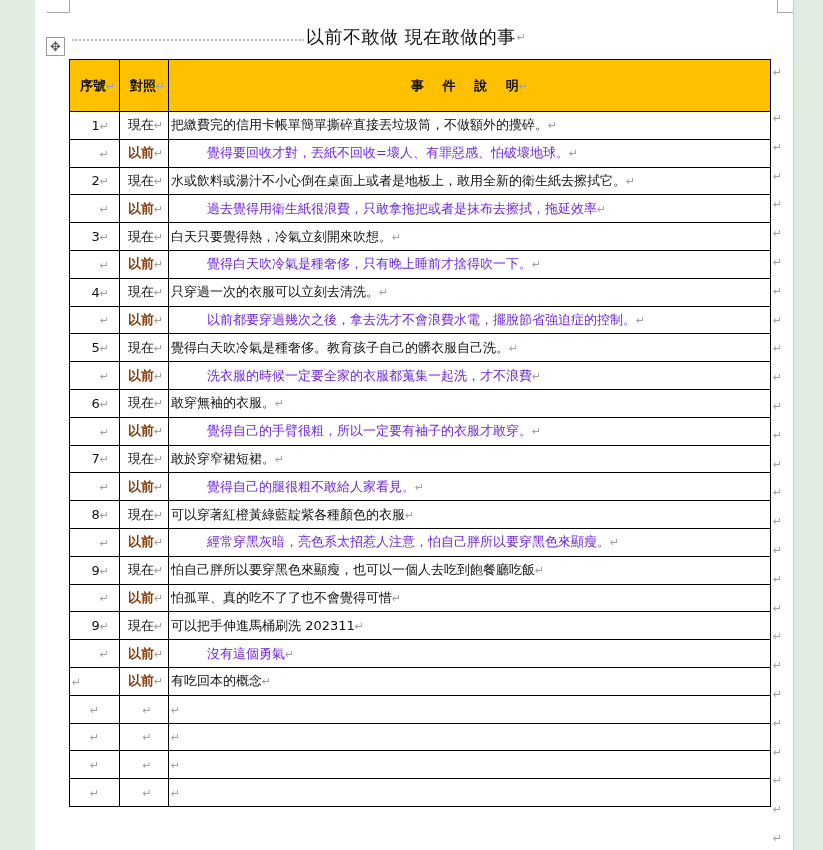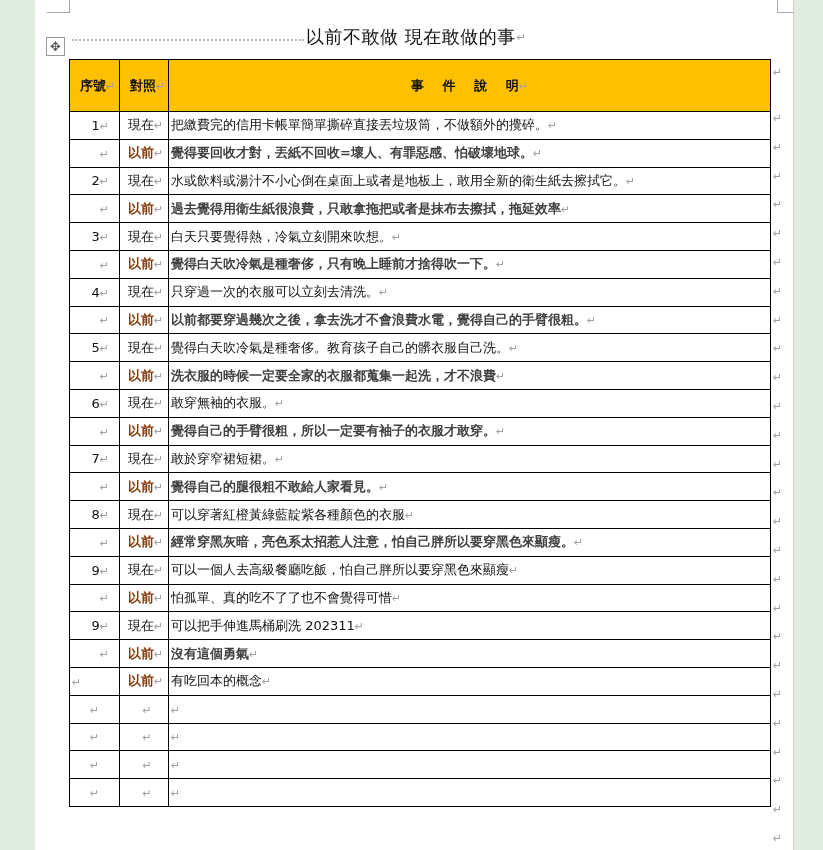--- a/index.html
+++ b/index.html
@@ -55,21 +55,21 @@
   .th-no, .th-cmp { text-align: left; padding-left: 10px !important; }
   .th-desc { text-align: center; letter-spacing: 0; }
   .td-no { text-align: right; padding-right: 10px !important; color: #111; }
   .td-no.left { text-align: left; padding-left: 2px !important; }
   .td-no.center { text-align: center; padding-right: 2px !important; }
   .td-cmp { text-align: left; padding-left: 8px !important; }
   .td-cmp.center { text-align: center; }
   .now { color: #111; }
   .past { color: #843c0c; font-weight: bold; margin-top: 36px; }
   .desc-now { color: #111; }
-  .desc-past { color: #404040; font-weight: bold; }
+  .desc-past { color: #6d28d9; font-weight: normal; margin-left: 36px; }
   .mark { color: #a0a0a0; font-weight: normal; font-size: 11px; }
   .row-end {
     position: absolute; left: 773px; color: #a0a0a0; font-size: 11px;
   }
 </style>
 </head>
 <body>
 
 <div class="left-gutter"></div>
 <div class="page"></div>
@@ -129,21 +129,21 @@
         <td><span class="desc-past">覺得白天吹冷氣是種奢侈，只有晚上睡前才捨得吹一下。</span><span class="mark">↵</span></td>
       </tr>
       <tr>
         <td class="td-no"><span>4</span><span class="mark">↵</span></td>
         <td class="td-cmp"><span class="now">現在</span><span class="mark">↵</span></td>
         <td><span class="desc-now">只穿過一次的衣服可以立刻去清洗。</span><span class="mark">↵</span></td>
       </tr>
       <tr>
         <td class="td-no"><span></span><span class="mark">↵</span></td>
         <td class="td-cmp"><span class="past">以前</span><span class="mark">↵</span></td>
-        <td><span class="desc-past">以前都要穿過幾次之後，拿去洗才不會浪費水電，覺得自己的手臂很粗。</span><span class="mark">↵</span></td>
+        <td><span class="desc-past">以前都要穿過幾次之後，拿去洗才不會浪費水電，擺脫節省強迫症的控制。</span><span class="mark">↵</span></td>
       </tr>
       <tr>
         <td class="td-no"><span>5</span><span class="mark">↵</span></td>
         <td class="td-cmp"><span class="now">現在</span><span class="mark">↵</span></td>
         <td><span class="desc-now">覺得白天吹冷氣是種奢侈。教育孩子自己的髒衣服自己洗。</span><span class="mark">↵</span></td>
       </tr>
       <tr>
         <td class="td-no"><span></span><span class="mark">↵</span></td>
         <td class="td-cmp"><span class="past">以前</span><span class="mark">↵</span></td>
         <td><span class="desc-past">洗衣服的時候一定要全家的衣服都蒐集一起洗，才不浪費</span><span class="mark">↵</span></td>
@@ -174,21 +174,21 @@
         <td><span class="desc-now">可以穿著紅橙黃綠藍靛紫各種顏色的衣服</span><span class="mark">↵</span></td>
       </tr>
       <tr>
         <td class="td-no"><span></span><span class="mark">↵</span></td>
         <td class="td-cmp"><span class="past">以前</span><span class="mark">↵</span></td>
         <td><span class="desc-past">經常穿黑灰暗，亮色系太招惹人注意，怕自己胖所以要穿黑色來顯瘦。</span><span class="mark">↵</span></td>
       </tr>
       <tr>
         <td class="td-no"><span>9</span><span class="mark">↵</span></td>
         <td class="td-cmp"><span class="now">現在</span><span class="mark">↵</span></td>
-        <td><span class="desc-now">可以一個人去高級餐廳吃飯，怕自己胖所以要穿黑色來顯瘦</span><span class="mark">↵</span></td>
+        <td><span class="desc-now">怕自己胖所以要穿黑色來顯瘦，也可以一個人去吃到飽餐廳吃飯</span><span class="mark">↵</span></td>
       </tr>
       <tr>
         <td class="td-no"><span></span><span class="mark">↵</span></td>
         <td class="td-cmp"><span class="past">以前</span><span class="mark">↵</span></td>
         <td><span class="desc-now">怕孤單、真的吃不了了也不會覺得可惜</span><span class="mark">↵</span></td>
       </tr>
       <tr>
         <td class="td-no"><span>9</span><span class="mark">↵</span></td>
         <td class="td-cmp"><span class="now">現在</span><span class="mark">↵</span></td>
         <td><span class="desc-now">可以把手伸進馬桶刷洗 202311</span><span class="mark">↵</span></td>

